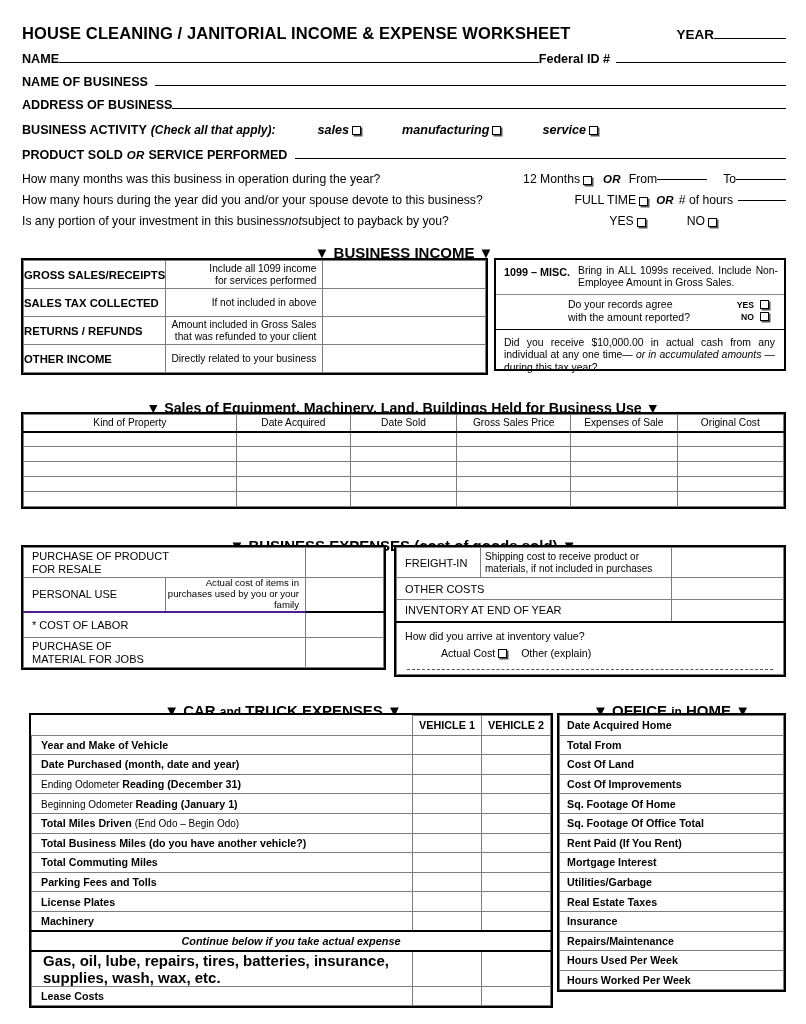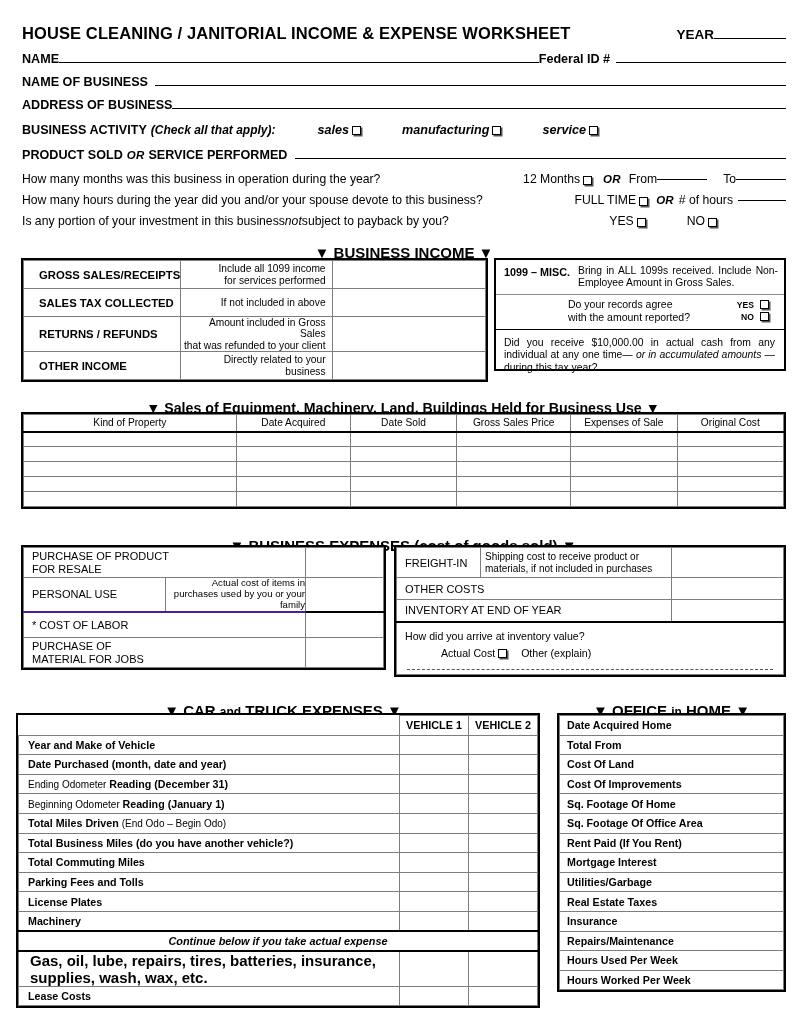--- a/index.html
+++ b/index.html
@@ -45,21 +45,21 @@
   .sec-head.mid { font-size: 14.2px; }
 
   
   .box { border: 2px solid #000; background:#fff; }
   table { border-collapse: collapse; width:100%; }
   td, th { border: 1px solid #7d7d7d; padding:0; vertical-align: middle; font-weight:400; }
 
   
   .income-wrap { position:absolute; left:21px; top:258px; width:467px; }
   .income-wrap table td { height: 28px; }
-  .inc-label { font-size: 11.3px; font-weight:700; padding-left:15px; width:120px; white-space:nowrap; }
+  .inc-label { font-size: 11.3px; font-weight:700; padding-left:0; width:120px; white-space:nowrap; }
   .inc-note { font-size: 10.2px; text-align:right; padding-right:6px; line-height:1.12; width:160px; }
   .inc-val { width:167px; }
 
   .misc-wrap { position:absolute; left:494px; top:258px; width:292px; }
   .misc-wrap .box { height: 113px; }
   .misc-top { display:flex; border-bottom:1px solid #8a8a8a; }
   .misc-tag { font-size:10.8px; font-weight:700; padding:6px 6px 0 8px; white-space:nowrap; }
   .misc-txt { font-size:10.3px; line-height:1.18; padding:5px 6px 5px 2px; text-align:justify; }
   .misc-mid { display:flex; align-items:center; padding:3px 8px 3px 72px; border-bottom:0; }
   .misc-q { font-size:10.5px; line-height:1.25; flex:1 1 auto;}
@@ -68,34 +68,34 @@
 
   
   .prop-wrap { position:absolute; left:21px; top:412px; width:765px; }
   .prop-wrap th { font-size:10.2px; font-weight:400; height:17px; border-bottom:2px solid #000; }
   .prop-wrap td { height:15px; }
 
   
   .exp-left { position:absolute; left:21px; top:545px; width:365px; }
   .exp-left td { height:22px; }
   .exl-label { font-size:11px; padding-left:8px; line-height:1.12; }
-  .exl-note { font-size:9.6px; text-align:right; padding-right:0; line-height:1.1; width:140px; }
+  .exl-note { font-size:9.6px; text-align:right; padding-right:6px; line-height:1.1; width:140px; }
   .exl-val { width:78px; }
 
   .exp-right { position:absolute; left:394px; top:545px; width:392px; }
   .exp-right td { height:22px; }
   .exr-label { font-size:11px; padding-left:8px; white-space:nowrap; }
   .exr-note { font-size:10px; line-height:1.12; padding-left:4px; }
   .exr-val { width:112px; }
   .inv-q { font-size:10.6px; padding:6px 8px 3px 8px; line-height:1.35; }
   .inv-q2 { padding-left:44px; }
   .dashline { border-bottom: 1.5px dashed #555; margin: 6px 10px 4px 10px; }
 
   
-  .car-wrap { position:absolute; left:16px; top:713px; width:524px; }
+  .car-wrap { position:absolute; left:29px; top:713px; width:524px; }
   .car-wrap td { height:19.6px; }
   .car-lbl { font-size:10.7px; font-weight:700; padding-left:9px; }
   .car-lbl .thin { font-weight:400; font-size:10px; }
   .v1, .v2 { width:69px; }
   .car-head { height:17px; font-size:10.8px; font-weight:700; text-align:center; }
   .cont-row { text-align:center; font-style:italic; font-weight:700; font-size:10.9px; height:20px;
               border-top:2px solid #000; border-bottom:2px solid #000; }
   .gas-row { font-size:15px; font-weight:700; padding-left:11px; }
 
   
@@ -469,21 +469,21 @@
         <tr>
               <td>Cost Of Land</td>
             </tr>
         <tr>
               <td>Cost Of Improvements</td>
             </tr>
         <tr>
               <td>Sq. Footage Of Home</td>
             </tr>
         <tr>
-              <td>Sq. Footage Of Office Area</td>
+              <td>Sq. Footage Of Office Total</td>
             </tr>
         <tr>
               <td>Rent Paid (If You Rent)</td>
             </tr>
         <tr>
               <td>Mortgage Interest</td>
             </tr>
         <tr>
               <td>Utilities/Garbage</td>
             </tr>

